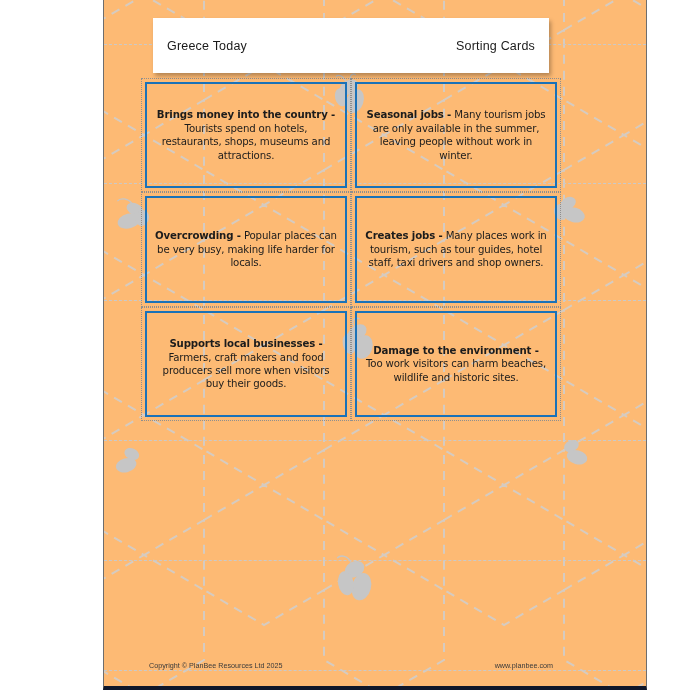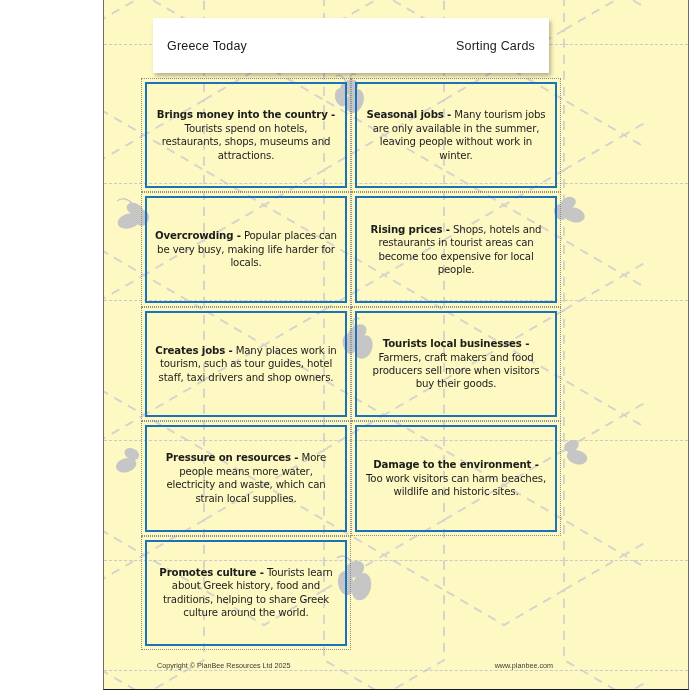--- a/index.html
+++ b/index.html
@@ -17,26 +17,26 @@
     width: 700px;
     height: 700px;
     background: #ffffff;
   }
 
   
   .sheet {
     position: absolute;
     left: 103px;
     top: 0px;
-    width: 586px;
+    width: 544px;
     height: 690px;
-    background: #fef9c3;
+    background: #fdba74;
     border-left: 1px solid #6e6e6e;
     border-right: 1px solid #6e6e6e;
-    border-bottom: 1px solid #0f172a;
+    border-bottom: 4px solid #0f172a;
     box-sizing: border-box;
     overflow: hidden;
   }
 
   
   .honeycomb {
     position: absolute;
     left: -40px;
     top: -30px;
     width: 580px;
@@ -139,21 +139,20 @@
     display: flex;
     align-items: center;
     justify-content: space-between;
     z-index: 5;
   }
   .footer-copy {
     font-family: "Liberation Sans", sans-serif;
     font-size: 7.2px;
     color: #3a3a3a;
     white-space: nowrap;
-    margin-left: 8px;
   }
   .footer-url {
     font-family: "Liberation Sans", sans-serif;
     font-size: 7.2px;
     color: #3a3a3a;
     white-space: nowrap;
   }
 </style>
 </head>
 <body>
@@ -298,74 +297,50 @@
 
       <div class="card-slot">
         <div class="card">
           <div class="card-text">
             <span class="term">Overcrowding -</span> 
             <span>Popular places can be very busy, making life harder for locals.</span>
           </div>
         </div>
       </div>
 
-      <div class="card-slot">
-        <div class="card">
-          <div class="card-text">
-            <span class="term">Rising prices -</span> 
-            <span>Shops, hotels and restaurants in tourist areas can become too expensive for local people.</span>
-          </div>
-        </div>
-      </div>
 
 
       <div class="card-slot">
         <div class="card">
           <div class="card-text">
             <span class="term">Creates jobs -</span> 
             <span>Many places work in tourism, such as tour guides, hotel staff, taxi drivers and shop owners.</span>
           </div>
         </div>
       </div>
 
       <div class="card-slot">
         <div class="card">
           <div class="card-text">
-            <span class="term">Tourists local businesses -</span> 
+            <span class="term">Supports local businesses -</span> 
             <span>Farmers, craft makers and food producers sell more when visitors buy their goods.</span>
           </div>
         </div>
       </div>
 
-      <div class="card-slot">
-        <div class="card">
-          <div class="card-text">
-            <span class="term">Pressure on resources -</span> 
-            <span>More people means more water, electricity and waste, which can strain local supplies.</span>
-          </div>
-        </div>
-      </div>
 
       <div class="card-slot">
         <div class="card">
           <div class="card-text">
             <span class="term">Damage to the environment -</span> 
             <span>Too work visitors can harm beaches, wildlife and historic sites.</span>
           </div>
         </div>
       </div>
 
-      <div class="card-slot">
-        <div class="card">
-          <div class="card-text">
-            <span class="term">Promotes culture -</span> 
-            <span>Tourists learn about Greek history, food and traditions, helping to share Greek culture around the world.</span>
-          </div>
-        </div>
-      </div>
 
     </div>
 
     <div class="footer">
       <span class="footer-copy">Copyright © PlanBee Resources Ltd 2025</span>
       <span class="footer-url">www.planbee.com</span>
     </div>
 
   </div>
 </div>

